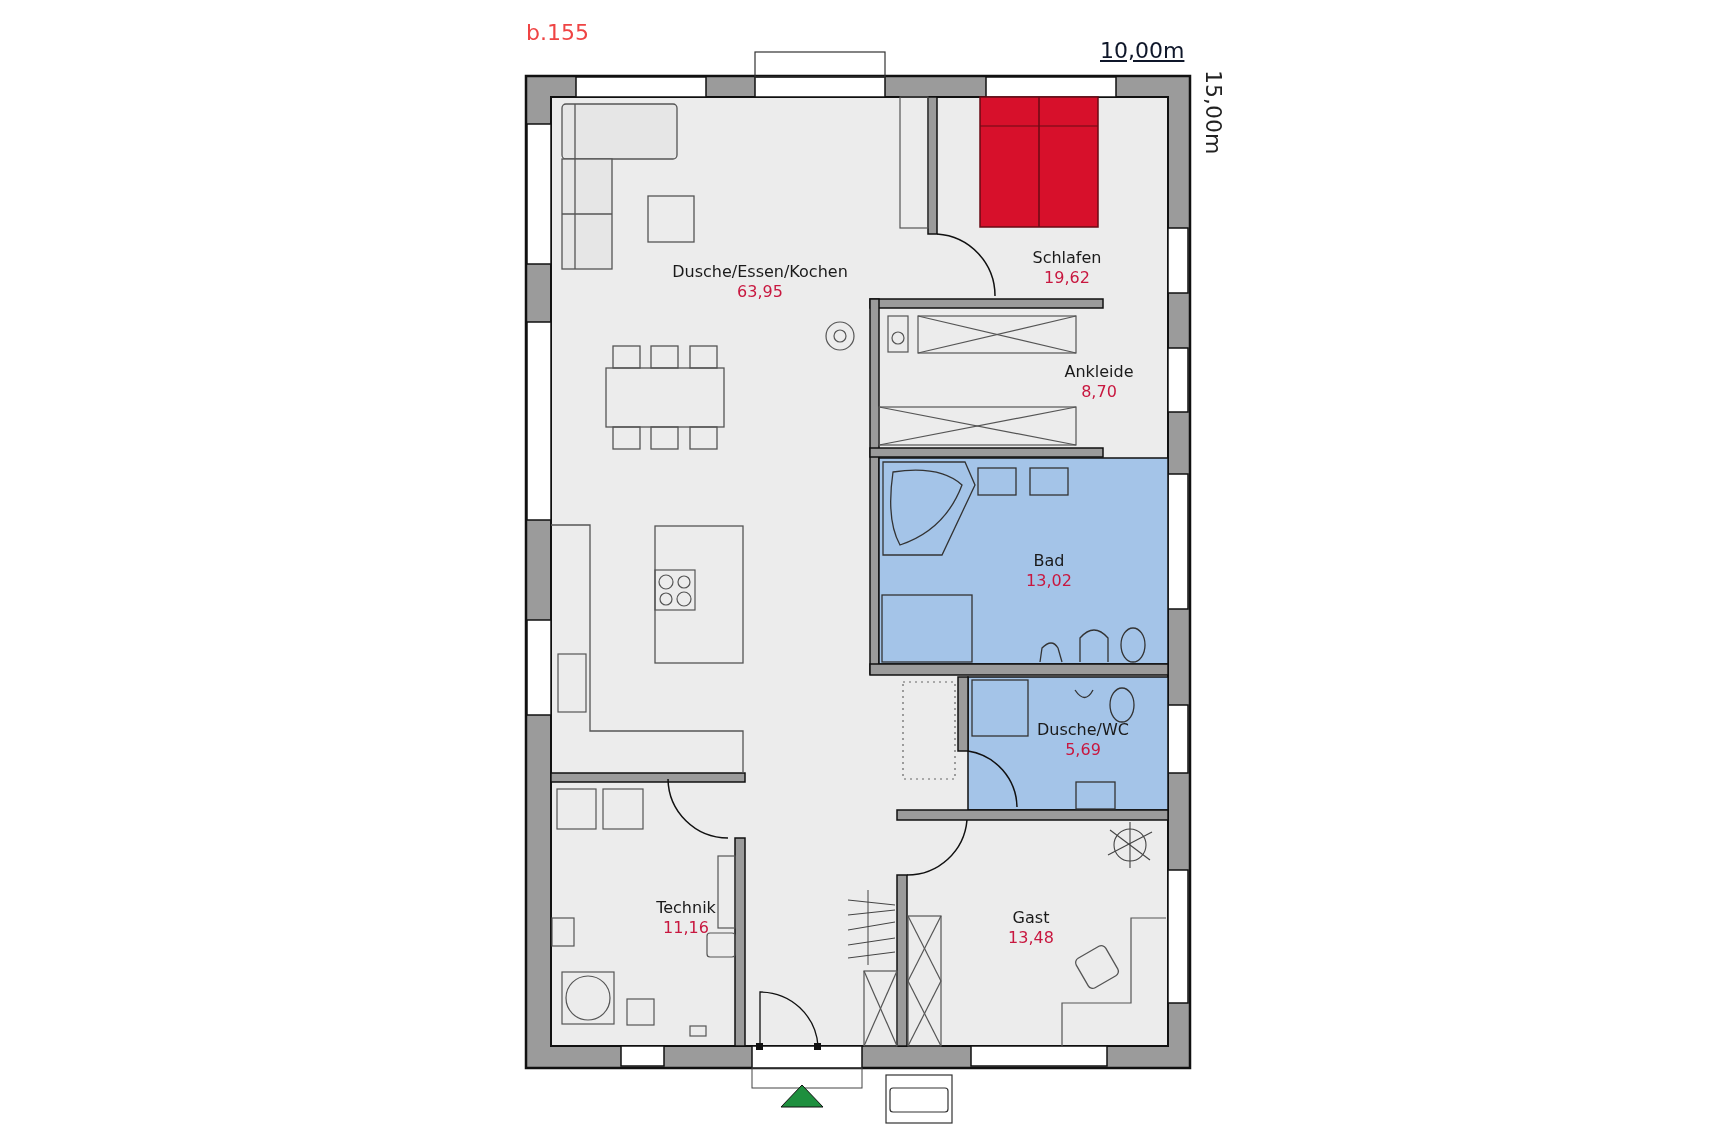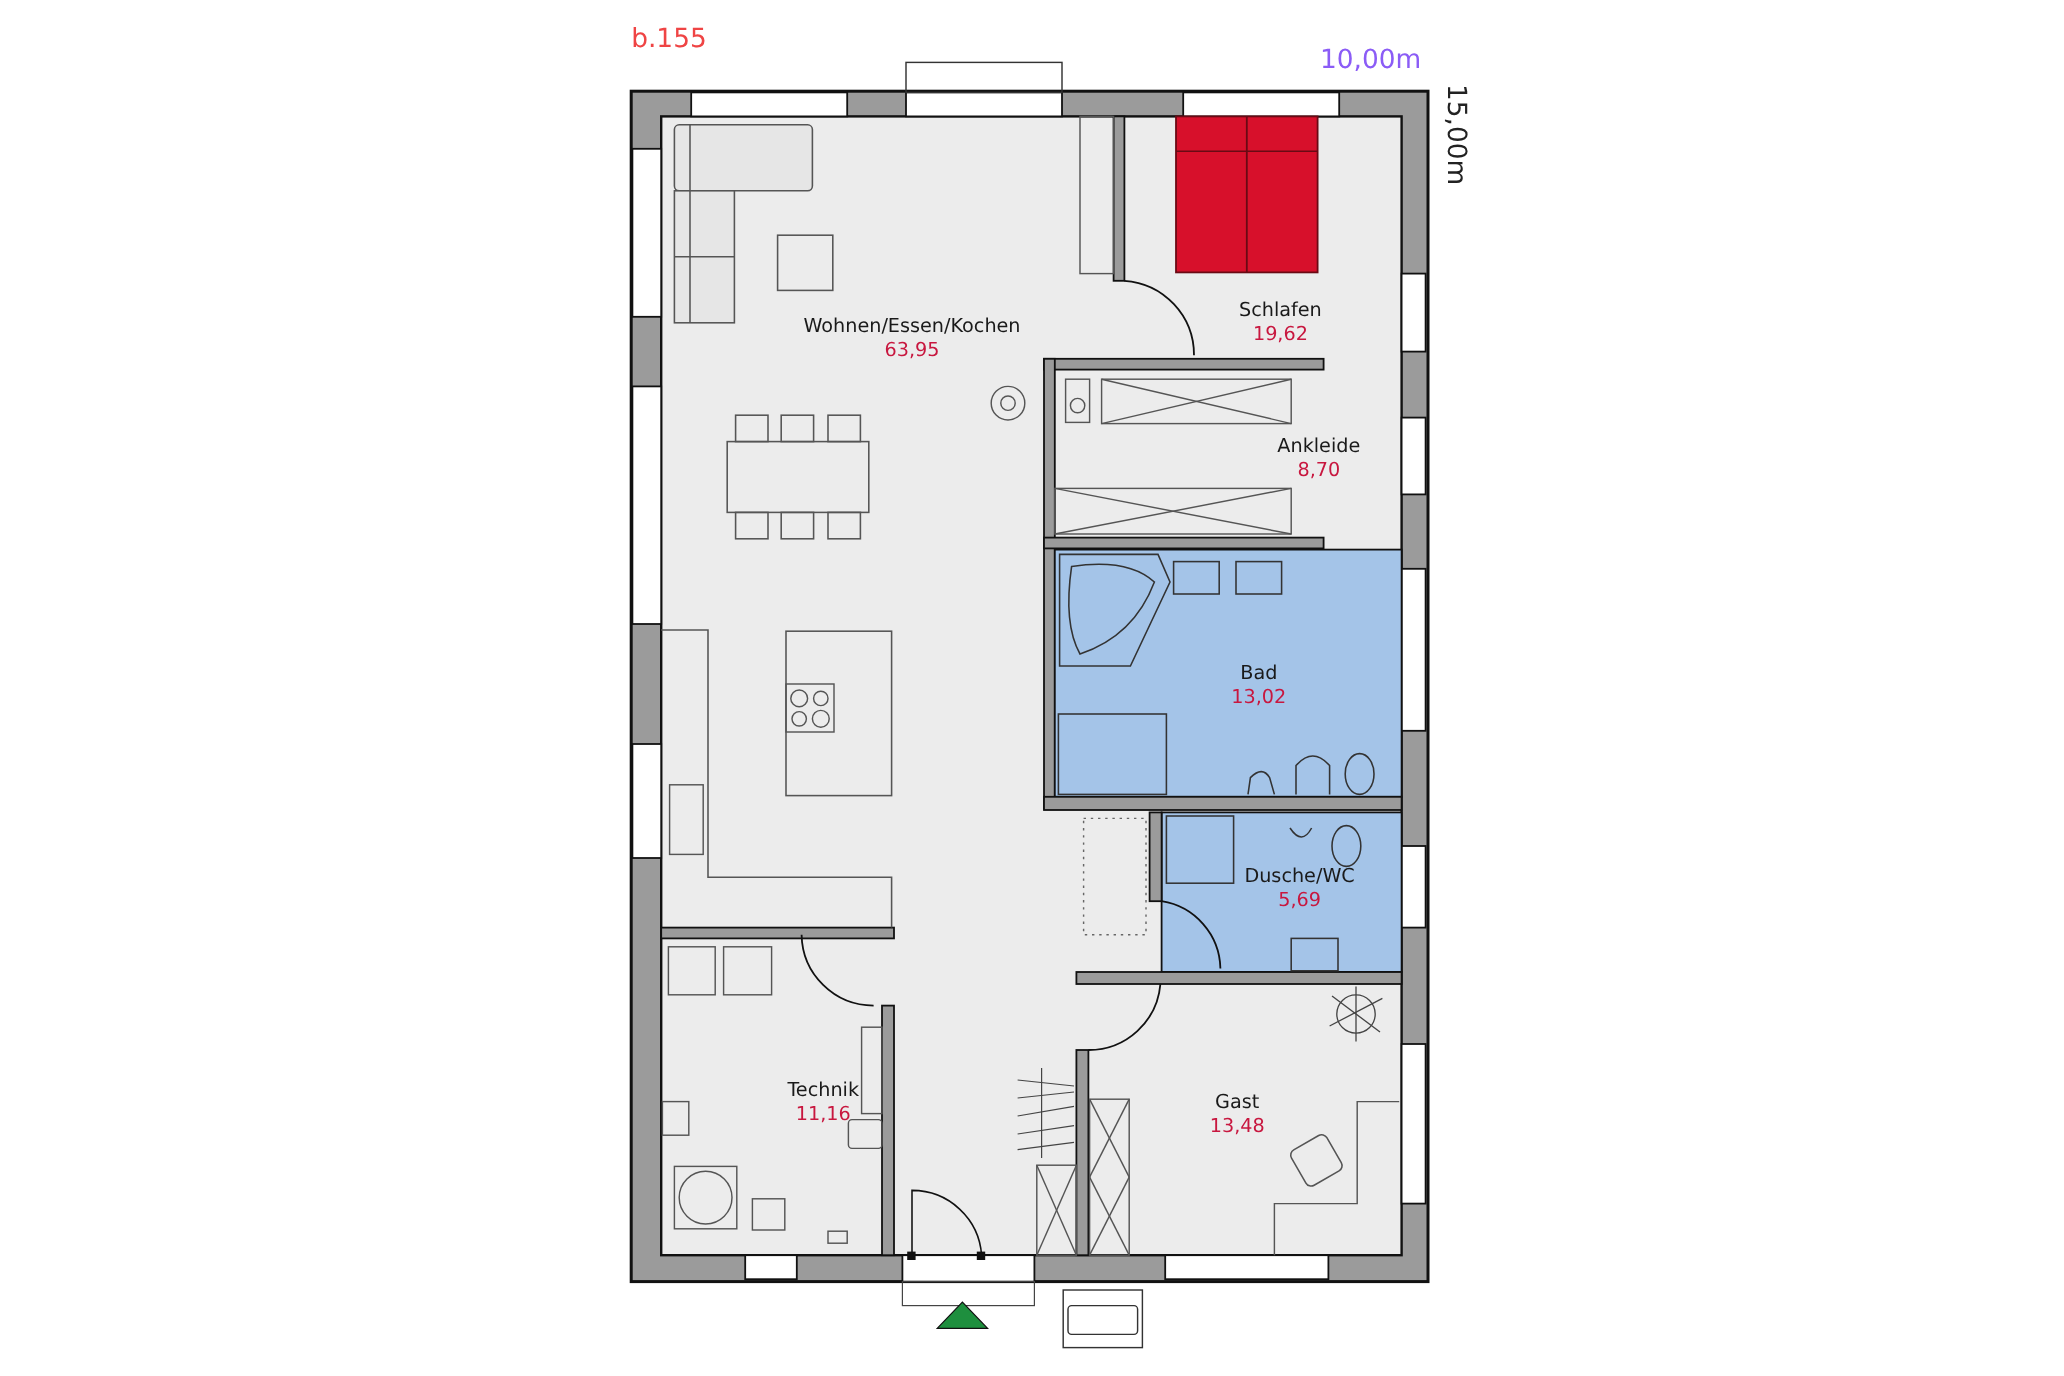--- a/index.html
+++ b/index.html
@@ -1,18 +1,18 @@
 <!DOCTYPE html>
 <html><head>
 <meta charset="utf-8">
 <style>
   html, body { margin: 0; padding: 0; background: #ffffff; }
   body { width: 1720px; height: 1147px; position: relative; overflow: hidden; font-family: "DejaVu Sans", sans-serif; }
   .plan-code { position: absolute; left: 526px; top: 20px; font-size: 22px; color: #ef4444; }
-  .dim-width { position: absolute; left: 1100px; top: 38px; font-size: 22px; color: #8b5cf6; }
+  .dim-width { position: absolute; left: 1100px; top: 38px; font-size: 22px; color: #0f172a; text-decoration: underline; }
   .dim-height { position: absolute; left: 1200px; top: 70px; font-size: 22px; color: #222; transform-origin: left top; transform: translate(26px,0) rotate(90deg); white-space: nowrap; }
   svg.plan { position: absolute; left: 0; top: 0; }
   .room-label { position: absolute; transform: translateX(-50%); text-align: center; white-space: nowrap; }
   .room-name { font-size: 16px; color: #1a1a1a; line-height: 20px; }
   .room-area { font-size: 16px; color: #c8173f; line-height: 20px; }
 </style>
 </head>
 <body>
 
 <div class="plan-code">b.155</div>
@@ -192,21 +192,21 @@
 
   <g stroke="#333" fill="none" stroke-width="1.2">
     <rect x="886" y="1075" width="66" height="48"></rect>
     <rect x="890" y="1088" width="58" height="24" rx="3"></rect>
   </g>
 
   <polygon points="781,1107 802,1085 823,1107" fill="#1e8f3e" stroke="#111" stroke-width="1"></polygon>
 </svg>
 
 <div class="room-label" style="left:760px;top:262px;">
-  <div class="room-name">Wohnen/Essen/Kochen</div>
+  <div class="room-name">Dusche/Essen/Kochen</div>
   <div class="room-area">63,95</div>
 </div>
 <div class="room-label" style="left:1067px;top:248px;">
   <div class="room-name">Schlafen</div>
   <div class="room-area">19,62</div>
 </div>
 <div class="room-label" style="left:1076px;top:362px;margin-left:23px;">
   <div class="room-name">Ankleide</div>
   <div class="room-area">8,70</div>
 </div>

